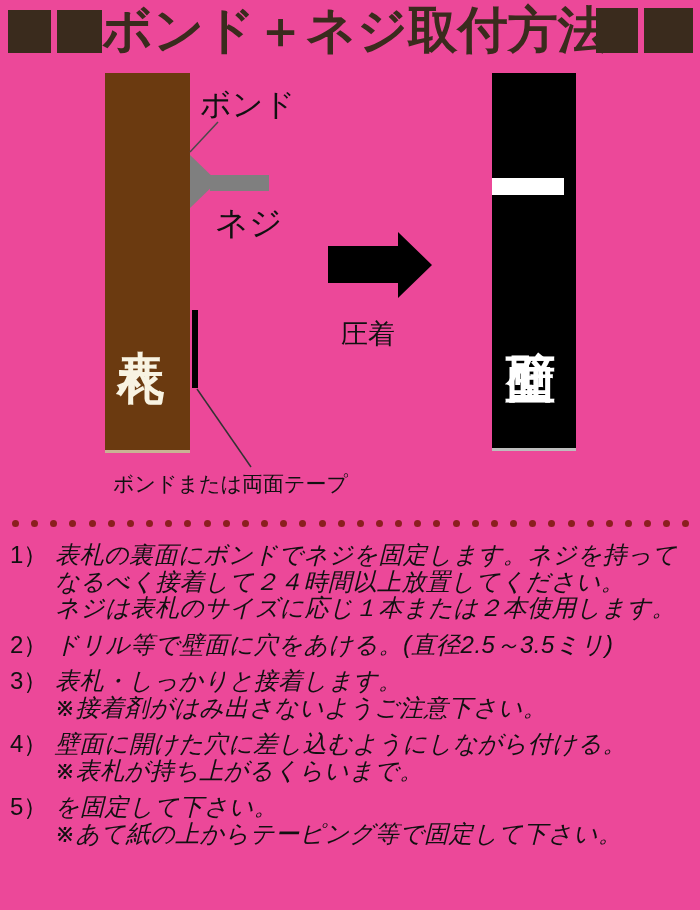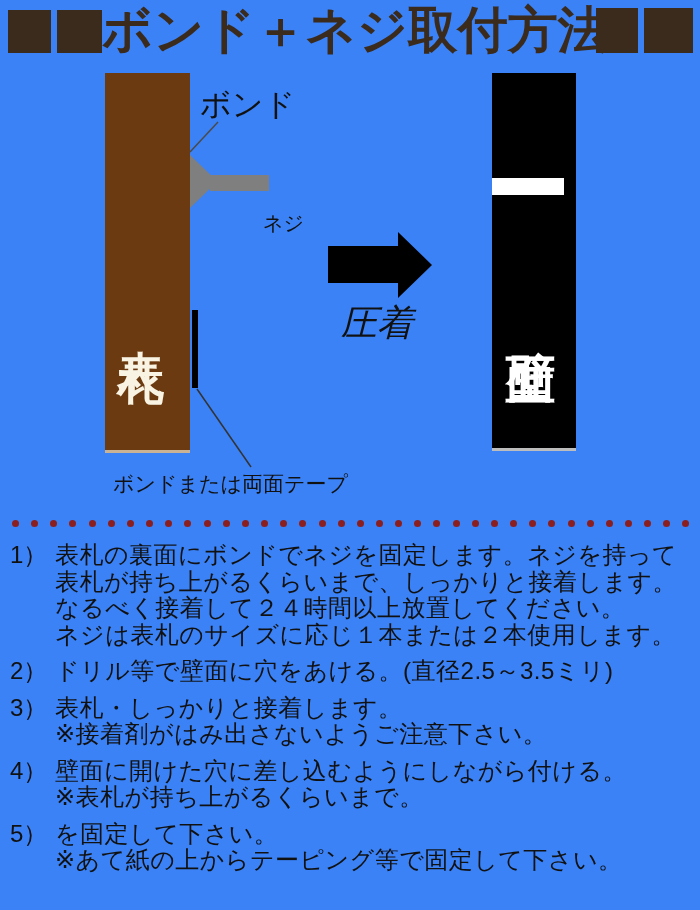--- a/index.html
+++ b/index.html
@@ -1,21 +1,21 @@
 <!DOCTYPE html>
 <html style="--brown: #6b3a10; --darkbrown: #3a2b1d; --dotred: #8b1f1f; --screwgray: #7f7f7f; --cream: #f8f3e2; --black: #000000; --ink: #111111;"><head>
 <meta charset="utf-8">
 <style>
   :root{
     --brown:#6b3a10; --darkbrown:#3a2b1d; --dotred:#8b1f1f;
     --screwgray:#7f7f7f; --ink:#111111; --cream:#f8f3e2; --black:#000000;
   }
   html,body{margin:0;padding:0;background:#ffffff;}
   body{font-family:"Liberation Sans","DejaVu Sans",sans-serif;color:var(--ink);}
-  .canvas{position:relative;width:700px;height:910px;background:#3b82f6;overflow:hidden;}
+  .canvas{position:relative;width:700px;height:910px;background:#ec4899;overflow:hidden;}
 
   
   .sq{position:absolute;background:var(--darkbrown);}
   .sq1{left:8px;top:10px;width:43px;height:43px;}
   .sq2{left:57px;top:10px;width:45px;height:43px;}
   .sq3{left:596px;top:8px;width:42px;height:45px;}
   .sq4{left:644px;top:8px;width:49px;height:45px;}
   .title{position:absolute;left:102px;top:-2px;width:500px;height:64px;
     font-size:50px;font-weight:bold;color:var(--darkbrown);
     letter-spacing:0px;line-height:64px;white-space:nowrap;}
@@ -33,36 +33,36 @@
     writing-mode:vertical-rl;text-orientation:upright;
     font-size:50px;font-weight:bold;color:#ffffff;letter-spacing:7px;line-height:1;}
   .screw-head{position:absolute;left:190px;top:155px;width:21px;height:53px;
     background:var(--screwgray);
     clip-path:polygon(0 0,100% 38%,100% 62%,0 100%);}
   .screw-shaft{position:absolute;left:210px;top:175px;width:59px;height:16px;background:var(--screwgray);}
   .tape-strip{position:absolute;left:192px;top:310px;width:6px;height:78px;background:var(--black);}
 
   .lbl{position:absolute;white-space:nowrap;color:var(--ink);}
   .bond-label{left:200px;top:84px;font-size:31px;}
-  .screw-label{left:215px;top:210px;font-size:20px;margin-left:48px;}
-  .pressure-label{left:341px;top:299px;font-size:36px;font-style:italic;}
+  .screw-label{left:215px;top:201px;font-size:33px;}
+  .pressure-label{left:341px;top:316px;font-size:27px;}
   .tape-caption{left:113px;top:470px;font-size:21px;}
 
   svg.overlay{position:absolute;left:0;top:0;width:700px;height:910px;pointer-events:none;}
 
   
   .dots{position:absolute;left:12px;top:519px;width:678px;height:8px;
     display:flex;justify-content:space-between;align-items:center;}
   .dot{width:7px;height:7px;border-radius:50%;background:var(--dotred);flex:0 0 auto;}
 
   
   .steps{position:absolute;left:10px;top:542px;width:688px;}
   .step{display:flex;margin-bottom:10px;}
   .step-num{flex:0 0 45px;font-size:24px;line-height:26.5px;}
-  .step-lines{flex:1;}
+  .step-lines{flex:1;font-style:italic;}
   .step-lines div{font-size:24px;line-height:26.5px;white-space:nowrap;letter-spacing:0.5px;}
 </style>
 </head>
 <body>
 
 <div class="canvas">
 
   <div class="sq sq1"></div>
   <div class="sq sq2"></div>
   <div class="title">ボンド＋ネジ取付方法</div>
@@ -128,21 +128,20 @@
       <span class="dot"></span>
       <span class="dot"></span>
       <span class="dot"></span>
     </div>
 
   <div class="steps">
     <div class="step">
       <span class="step-num">1）</span>
       <div class="step-lines">
         <div>表札の裏面にボンドでネジを固定します。ネジを持って</div>
-        <div>表札が持ち上がるくらいまで、しっかりと接着します。</div>
         <div>なるべく接着して２４時間以上放置してください。</div>
         <div>ネジは表札のサイズに応じ１本または２本使用します。</div>
       </div>
     </div>
     <div class="step">
       <span class="step-num">2）</span>
       <div class="step-lines">
         <div>ドリル等で壁面に穴をあける。(直径2.5～3.5ミリ)</div>
       </div>
     </div>

